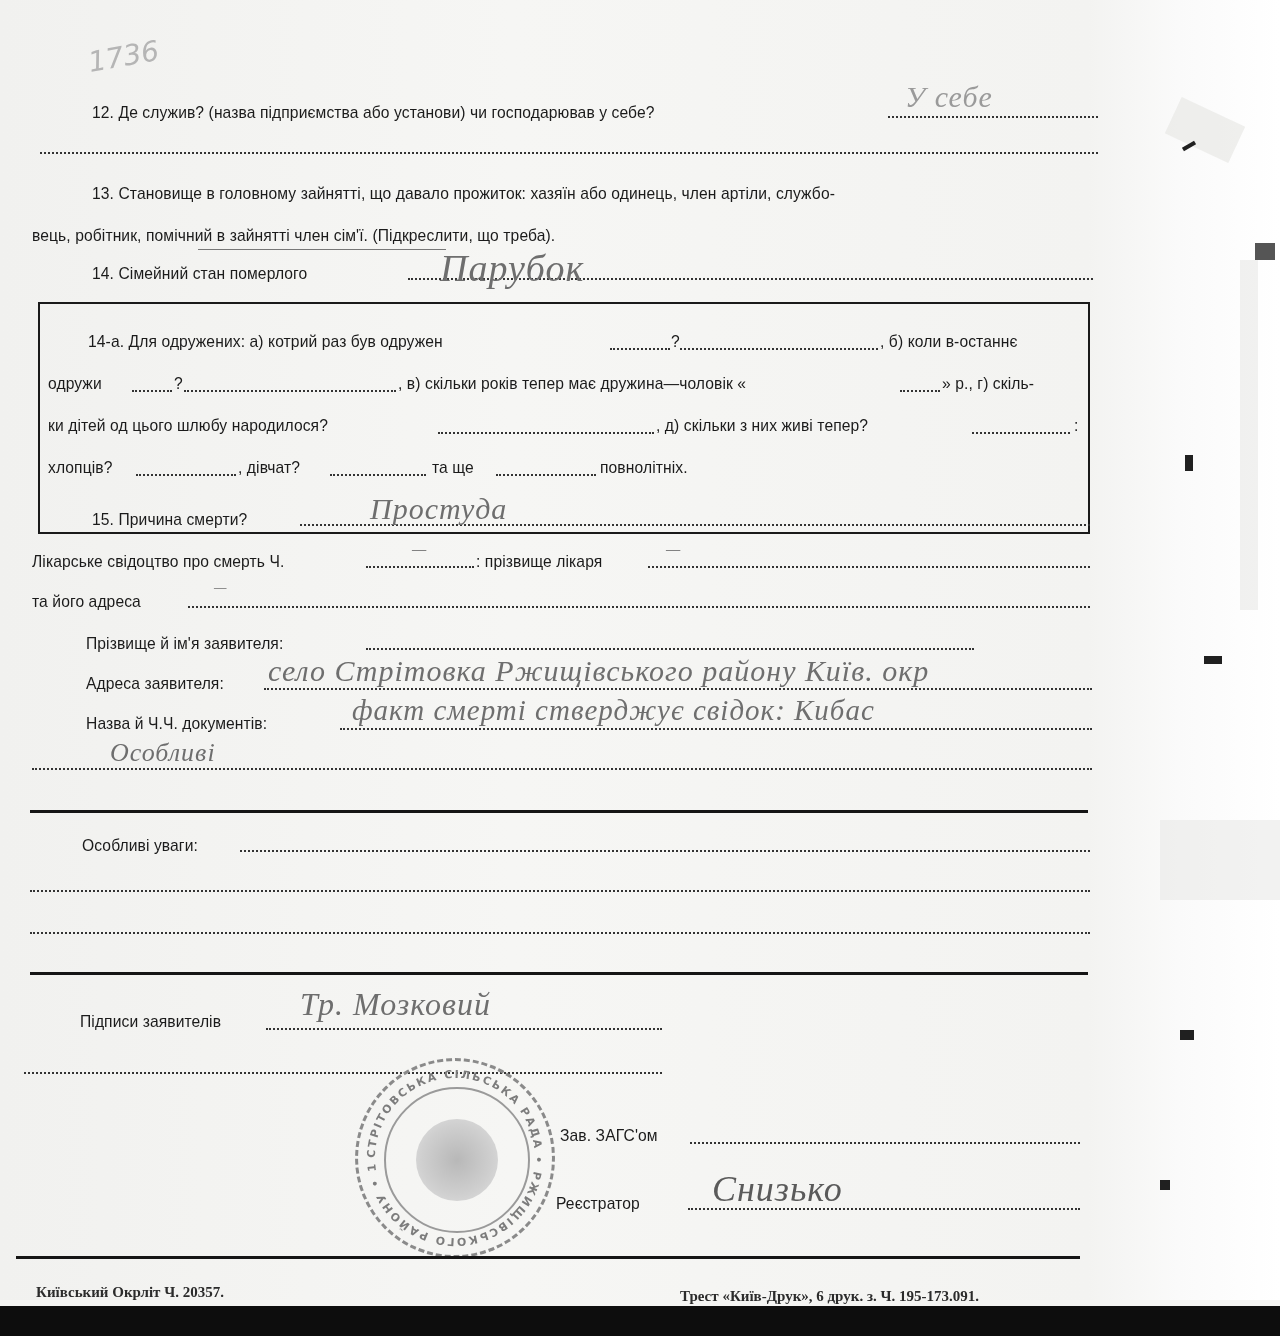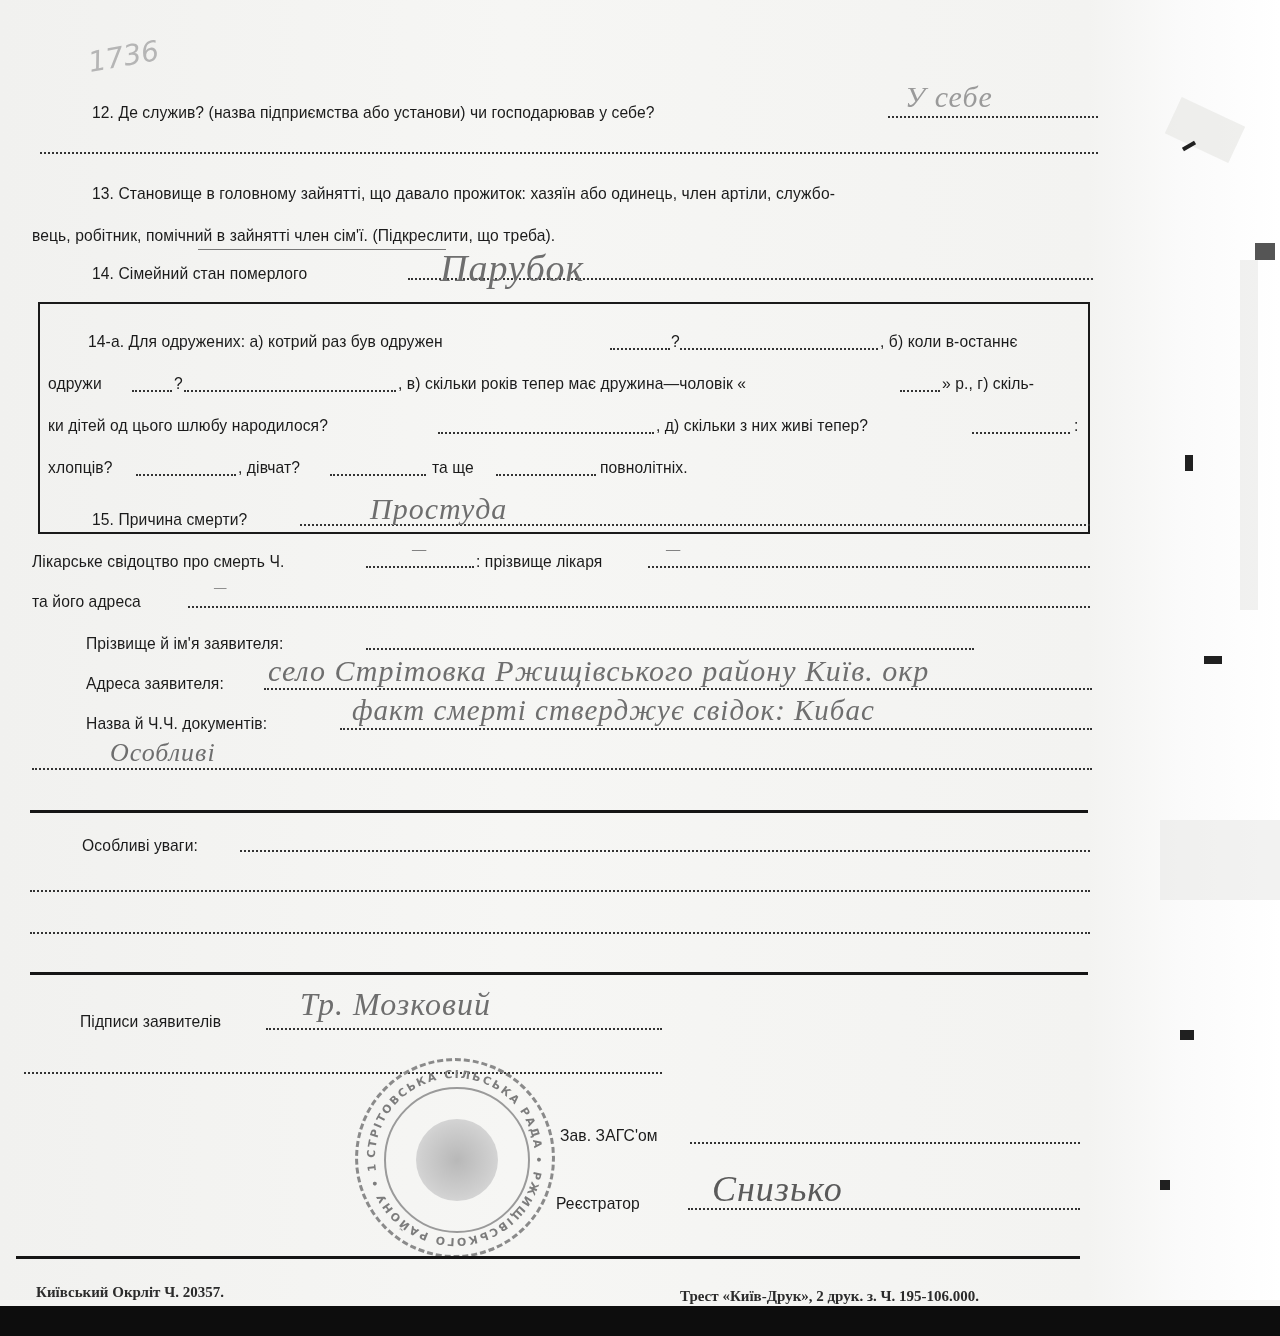--- a/index.html
+++ b/index.html
@@ -146,21 +146,21 @@
   <div class="t" style="left:560px;top:1126px;">Зав. ЗАГС'ом</div>
   <div class="dots" style="left:690px;top:1142px;width:390px;"></div>
 
   <div class="t" style="left:556px;top:1194px;">Реєстратор</div>
   <div class="dots" style="left:688px;top:1208px;width:392px;"></div>
   <div class="hand" style="left:712px;top:1168px;font-size:36px;color:#5a5a5a;">Снизько</div>
 
   <div class="solid" style="left:16px;top:1256px;width:1064px;"></div>
 
   <div class="footer" style="left:36px;top:1284px;">Київський Окрліт Ч. 20357.</div>
-  <div class="footer" style="left:680px;top:1288px;">Трест «Київ-Друк», 2 друк. з. Ч. 195-106.000.</div>
+  <div class="footer" style="left:680px;top:1288px;">Трест «Київ-Друк», 6 друк. з. Ч. 195-173.091.</div>
 
   <div class="tear" style="left:1170px;top:110px;width:70px;height:40px;transform:rotate(25deg);opacity:.7;"></div>
   <div class="tear-dark" style="left:1182px;top:144px;width:14px;height:4px;transform:rotate(-30deg);"></div>
   <div class="tear-dark" style="left:1255px;top:243px;width:20px;height:17px;background:#555;"></div>
   <div class="tear" style="left:1240px;top:260px;width:18px;height:350px;opacity:.6;"></div>
   <div class="tear-dark" style="left:1185px;top:455px;width:8px;height:16px;"></div>
   <div class="tear-dark" style="left:1204px;top:656px;width:18px;height:8px;"></div>
   <div class="tear" style="left:1160px;top:820px;width:120px;height:80px;opacity:.55;"></div>
   <div class="tear-dark" style="left:1180px;top:1030px;width:14px;height:10px;"></div>
   <div class="tear-dark" style="left:1160px;top:1180px;width:10px;height:10px;"></div>

